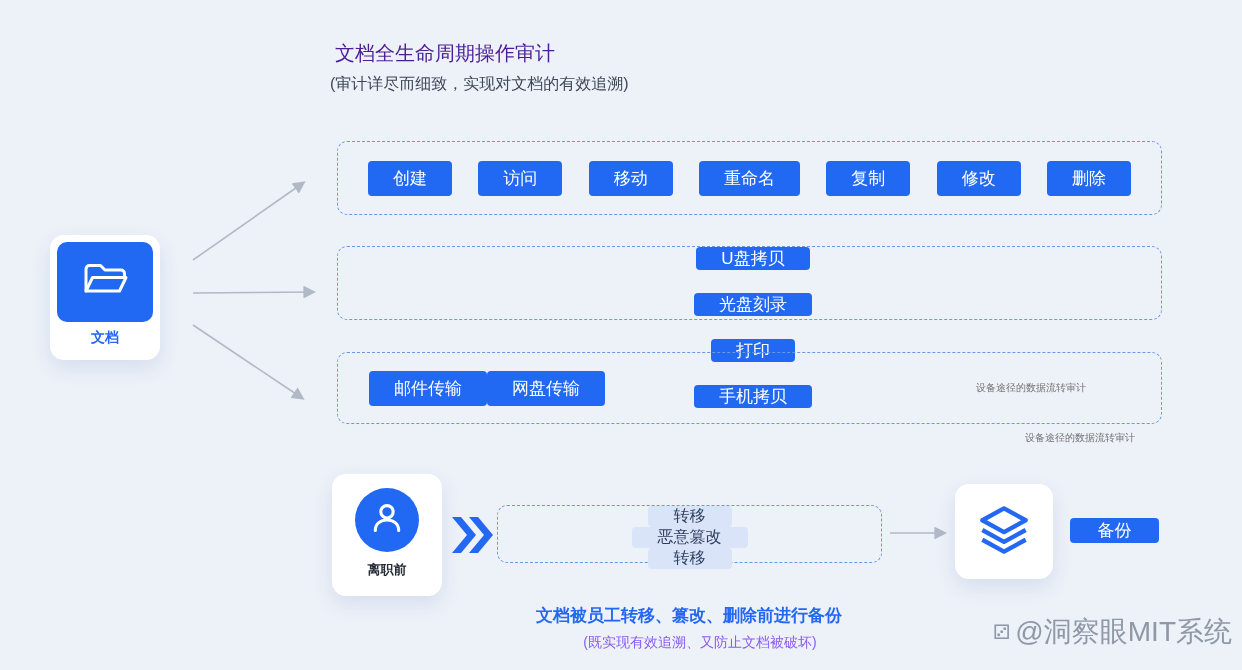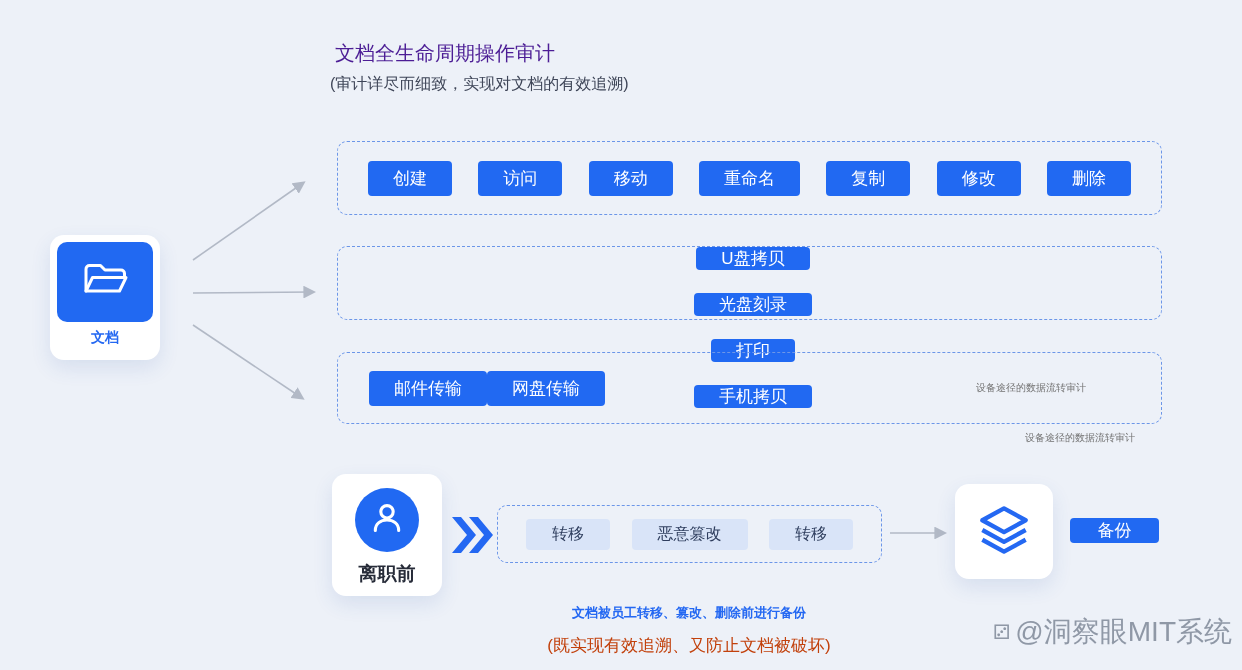--- a/index.html
+++ b/index.html
@@ -21,27 +21,27 @@
   
   .dashed{border:1px dashed #6c96e8;border-radius:10px;display:flex;align-items:center;box-sizing:border-box;}
   .row1{left:337px;top:141px;width:825px;height:74px;padding:0 30px;justify-content:space-between;text-align:center;}
   .row2{left:337px;top:246px;width:825px;height:74px;padding:0 26px 0 33px;gap:23px;flex-direction:column;}
   .row3{left:337px;top:352px;width:825px;height:72px;padding:0 75px 0 31px;}
   .note{margin-left:auto;font-size:10px;color:#737373;white-space:nowrap;}
   .btn{background:#2169F2;color:#fff;font-size:17px;height:35px;padding:0 25px;display:inline-flex;align-items:center;justify-content:center;border-radius:4px;white-space:nowrap;}
   
   .person-card{left:332px;top:474px;width:110px;height:122px;display:flex;flex-direction:column;align-items:center;padding-top:14px;box-sizing:border-box;}
   .person-circle{width:64px;height:64px;border-radius:50%;background:#2169F2;display:flex;align-items:center;justify-content:center;}
-  .person-label{margin-top:9px;color:#262b38;font-weight:bold;font-size:19px;}
-  .action-box{left:497px;top:505px;width:385px;height:58px;padding:0 28px;justify-content:space-between;}
+  .person-label{margin-top:9px;color:#262b38;font-weight:bold;font-size:13px;}
+  .action-box{left:497px;top:505px;width:385px;height:58px;padding:0 28px;justify-content:space-between;flex-direction:column;}
   .abtn{background:#d9e4f8;color:#2f3e5e;height:31px;padding:0 26px;display:inline-flex;align-items:center;justify-content:center;border-radius:4px;font-size:16px;white-space:nowrap;}
   .layers-card{left:955px;top:484px;width:98px;height:95px;display:flex;align-items:center;justify-content:center;}
   .backup-btn{left:1070px;top:518px;width:89px;height:25px;padding:0;}
-  .caption{left:489px;top:604px;width:400px;text-align:center;color:#2468F2;font-weight:bold;font-size:13px;}
-  .caption-note{left:489px;top:634px;width:400px;text-align:center;color:#c2410c;font-size:17px;}
+  .caption{left:489px;top:604px;width:400px;text-align:center;color:#2468F2;font-weight:bold;font-size:17px;}
+  .caption-note{left:500px;top:634px;width:400px;text-align:center;color:#8b5cf6;font-size:14px;}
   
   .watermark{right:10px;top:613px;display:flex;align-items:center;gap:5px;color:rgba(122,132,148,.82);font-size:28px;}
   .wm-icon{font-size:20px;line-height:1;}
 </style>
 </head>
 <body>
 
 <div class="abs title">文档全生命周期操作审计</div>
 <div class="abs subtitle">(审计详尽而细致，实现对文档的有效追溯)</div>
 

